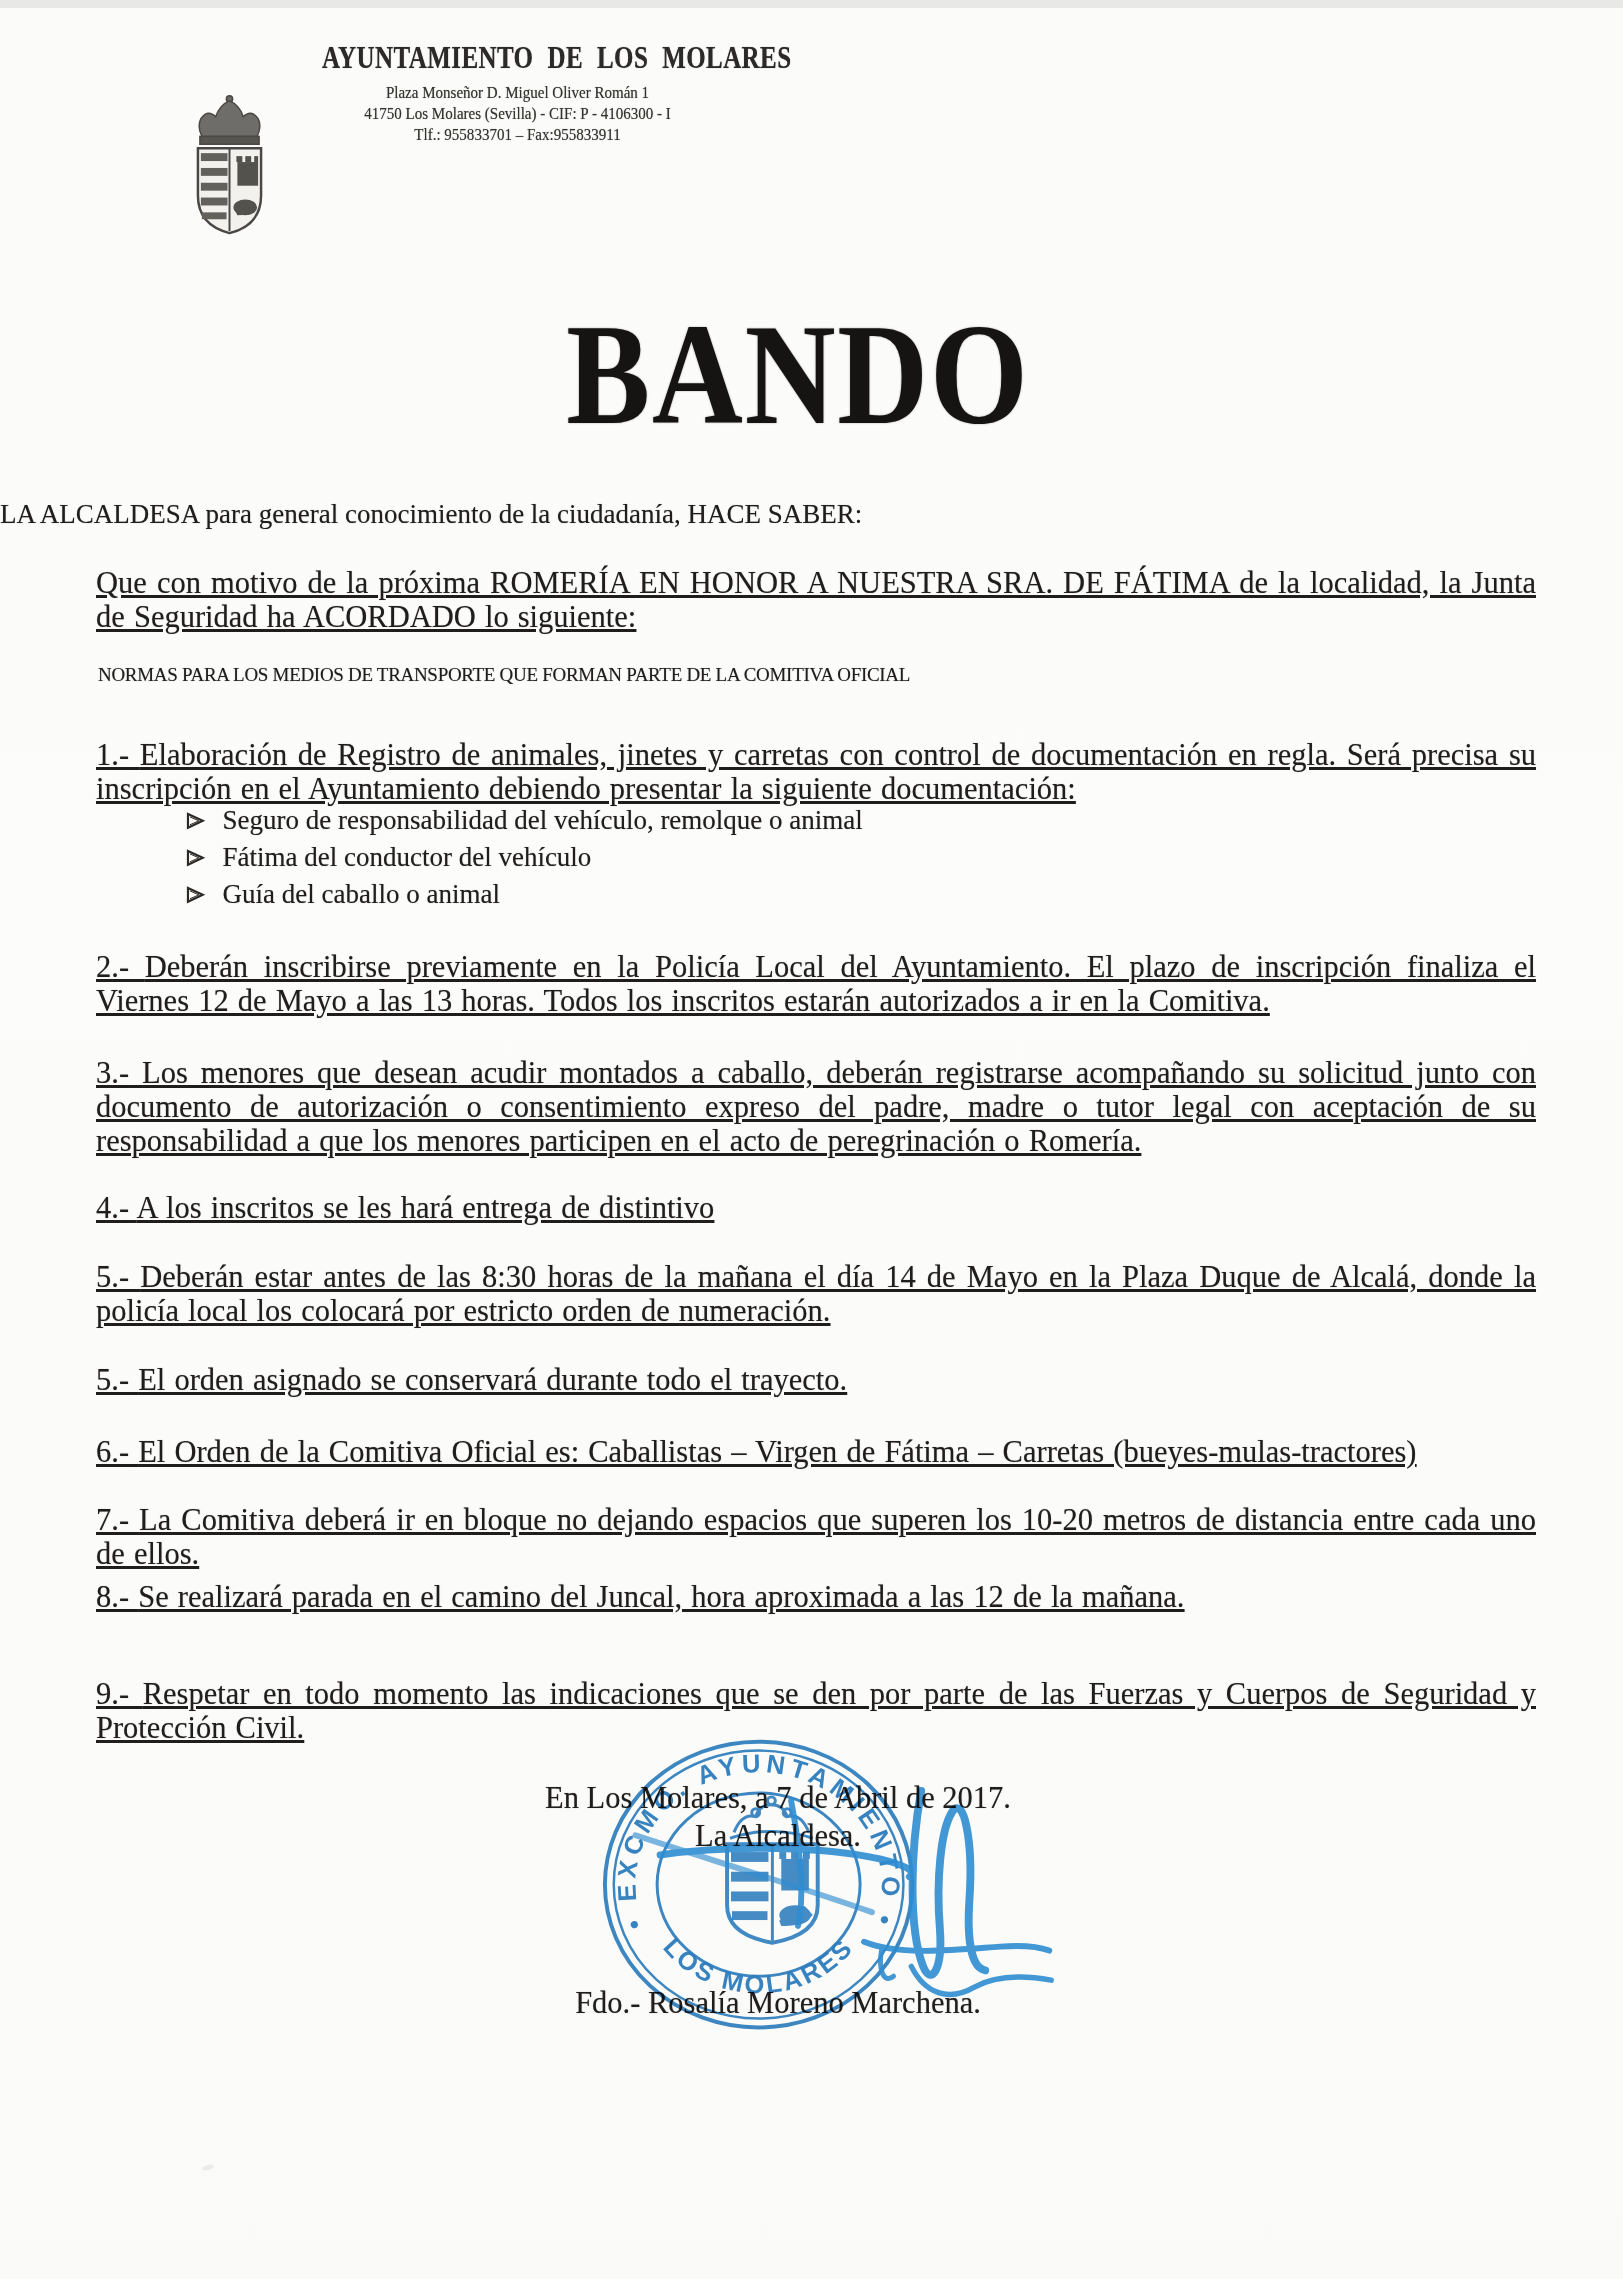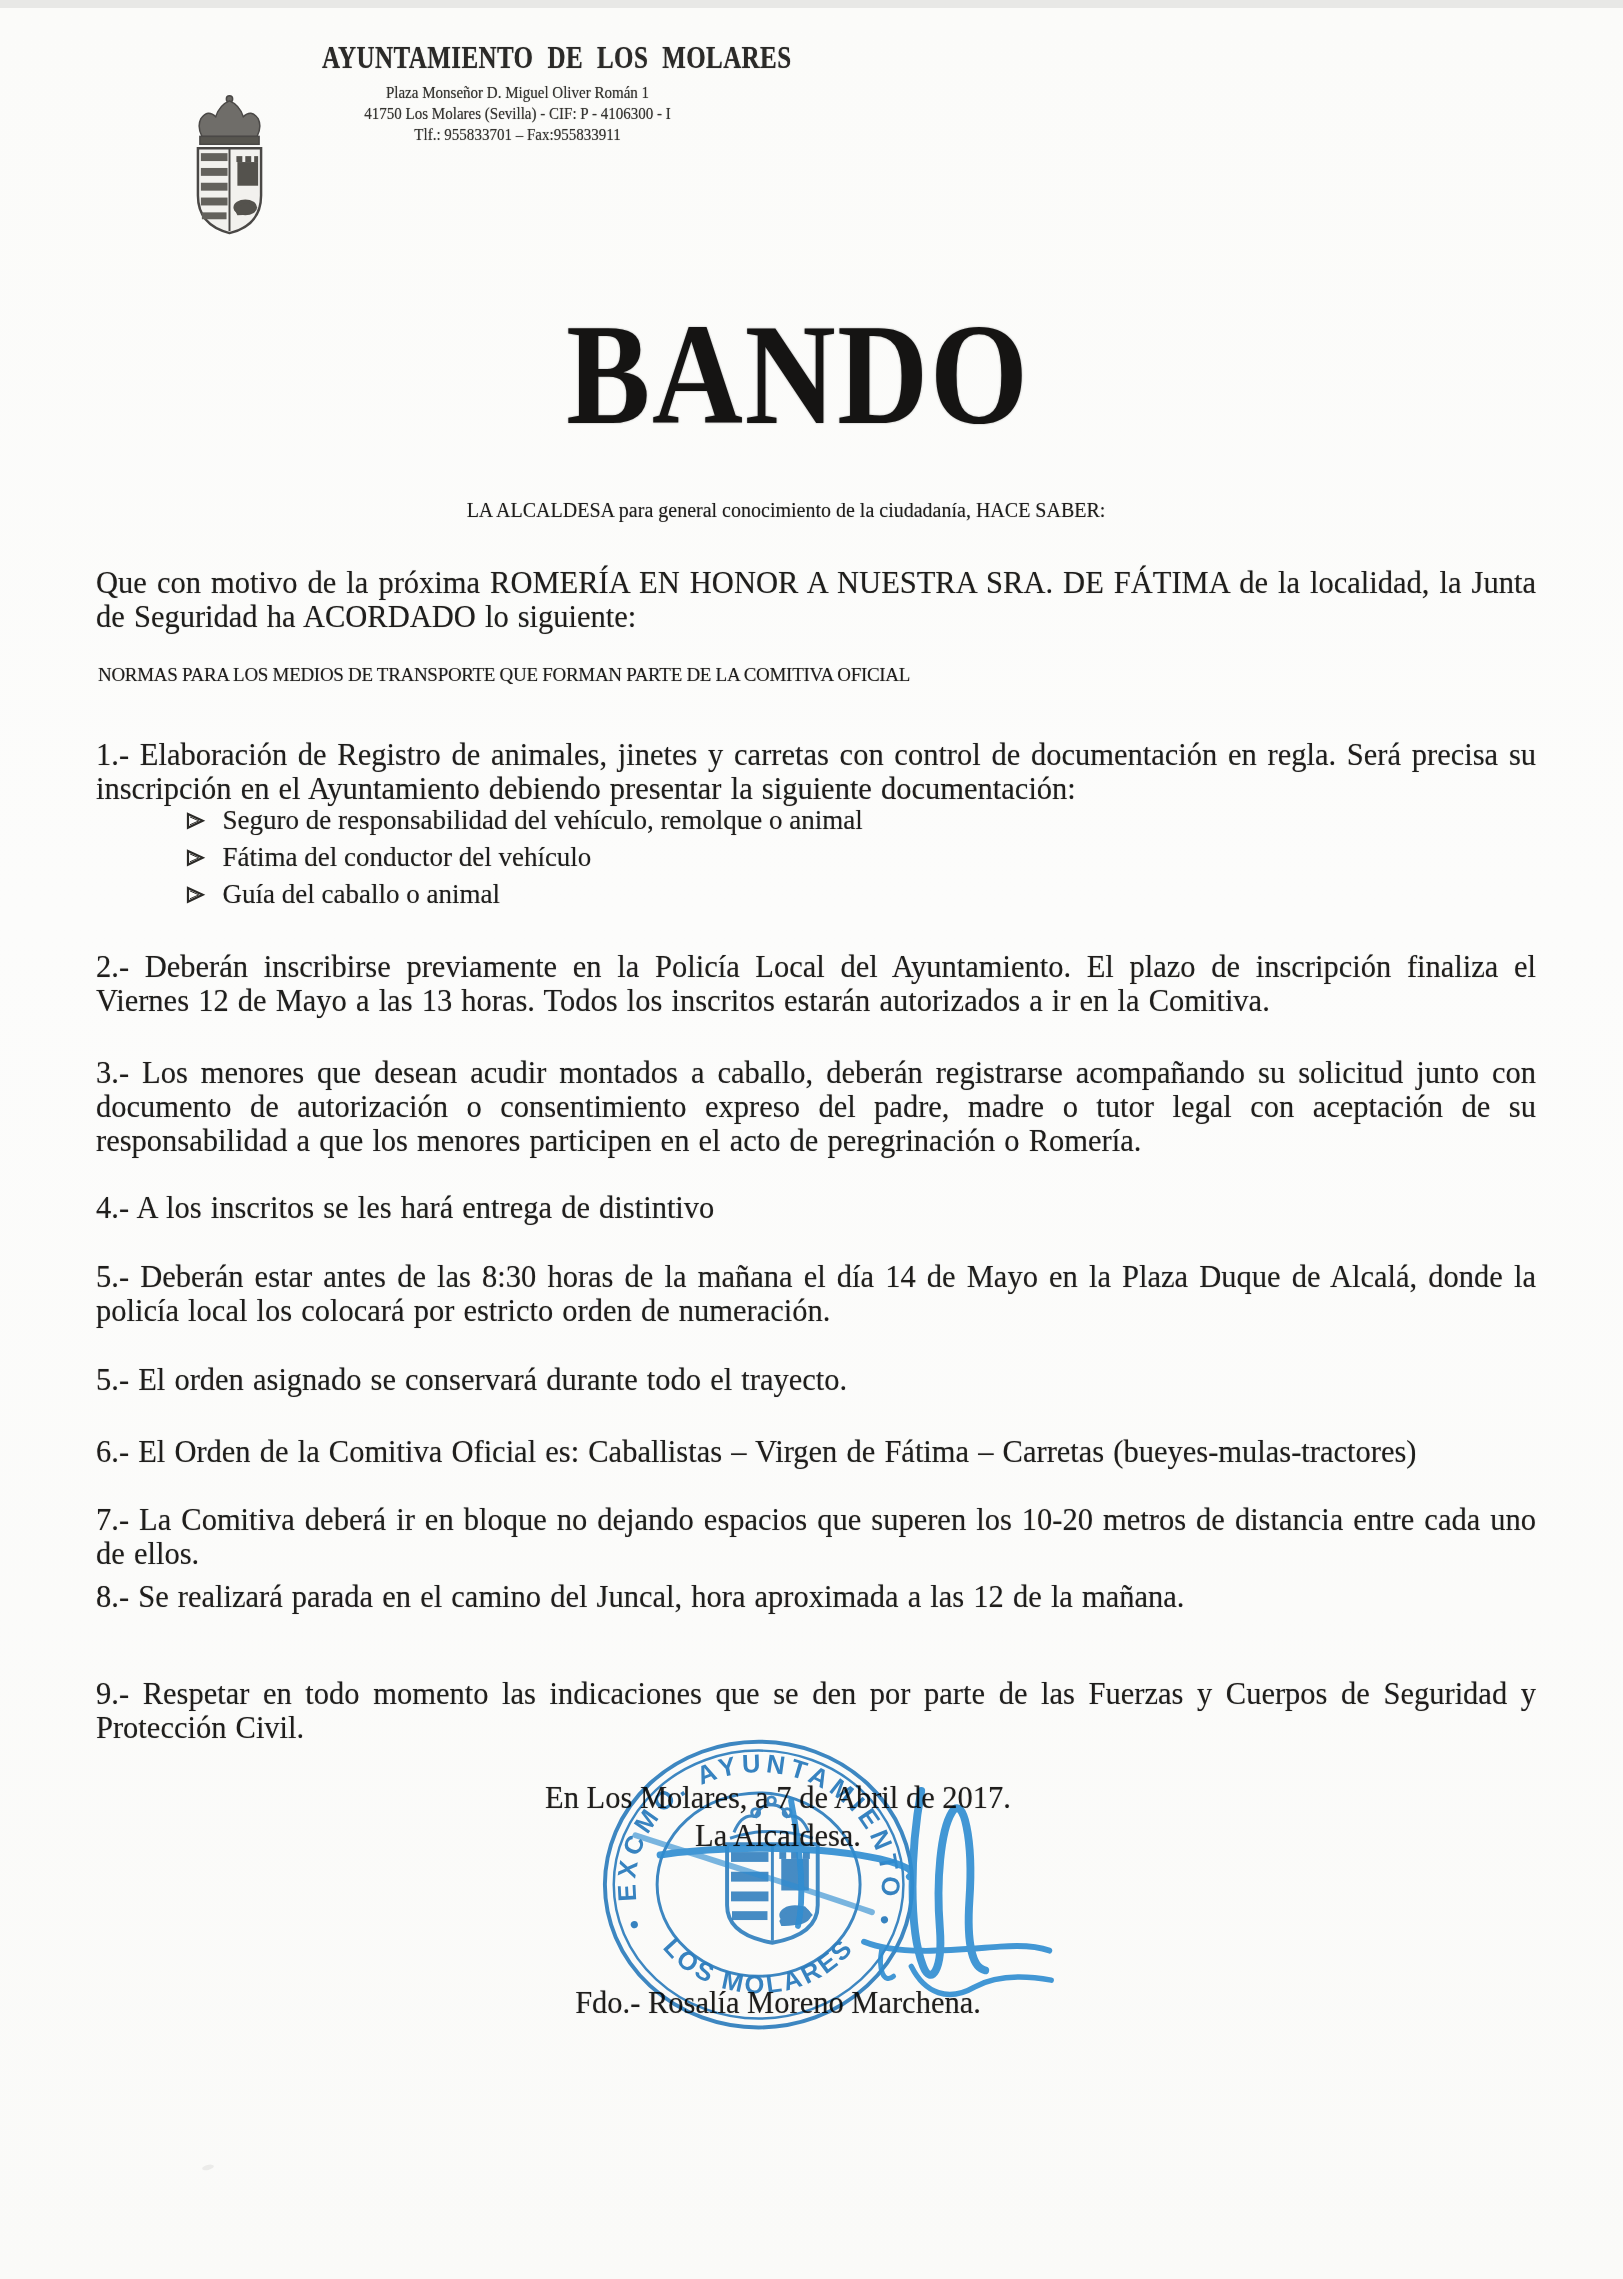--- a/index.html
+++ b/index.html
@@ -24,22 +24,22 @@
   .addr{margin-top:5.9px;font-size:16.7px;line-height:21px;transform:scaleX(.9);transform-origin:center;
         color:#34332f;text-shadow:0 0 1px rgba(40,40,40,.5);}
   
   .doc-title{
     position:absolute;left:0;top:296px;width:1596px;text-align:center;
     font-size:143px;font-weight:bold;line-height:1;letter-spacing:2px;
     transform:scaleX(.88);transform-origin:center;
     color:#151413;text-shadow:0 0 2px rgba(20,20,20,.4);
   }
   
-  .intro{position:absolute;left:0;top:491px;width:1572px;text-align:center;font-size:20px;}
-  .para{position:absolute;left:96px;width:1440px;font-size:30.5px;line-height:34px;text-align:justify;word-spacing:1.5px;}
+  .intro{position:absolute;left:0;top:491px;width:1572px;font-size:27px;}
+  .para{position:absolute;left:96px;width:1440px;font-size:30.5px;line-height:34px;text-align:justify;word-spacing:1.5px;text-decoration:underline;}
   .motive{top:558px;}
   .section-heading{position:absolute;left:98px;top:656px;width:1448px;font-size:19px;letter-spacing:-0.3px;white-space:nowrap;}
   .i0{top:730px;} .i1{top:942px;} .i2{top:1048px;} .i3{top:1183px;} .i4{top:1252px;}
   .i5{top:1355px;} .i6{top:1427px;} .i7{top:1495px;} .i8{top:1572px;} .i9{top:1669px;}
   .bullets{position:absolute;left:185px;top:794px;width:1281px;}
   .bullet-row{display:flex;align-items:center;height:37px;font-size:27px;}
   .bullet-row svg{margin-right:15.8px;flex:0 0 auto;}
   
   .closing-line{position:absolute;left:0;width:1556px;text-align:center;font-size:30.5px;}
   .place-date{top:1773px;}

